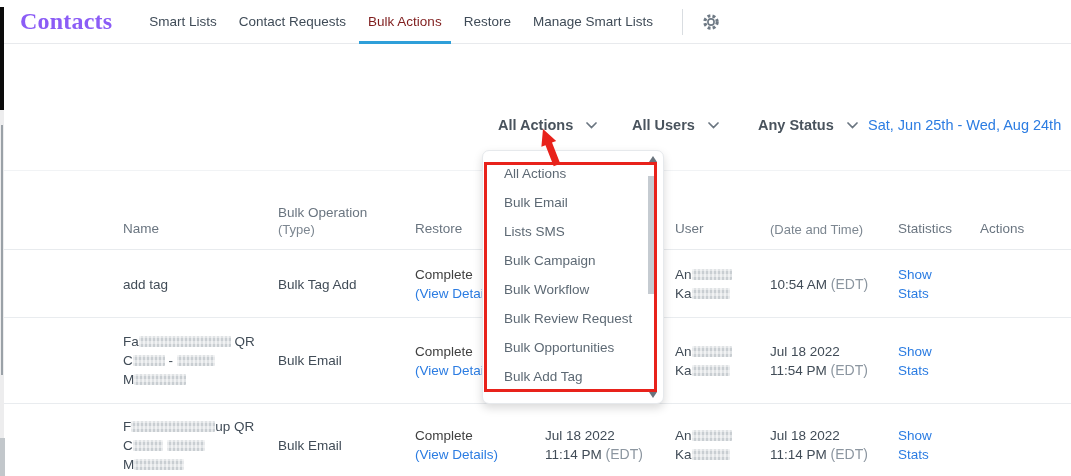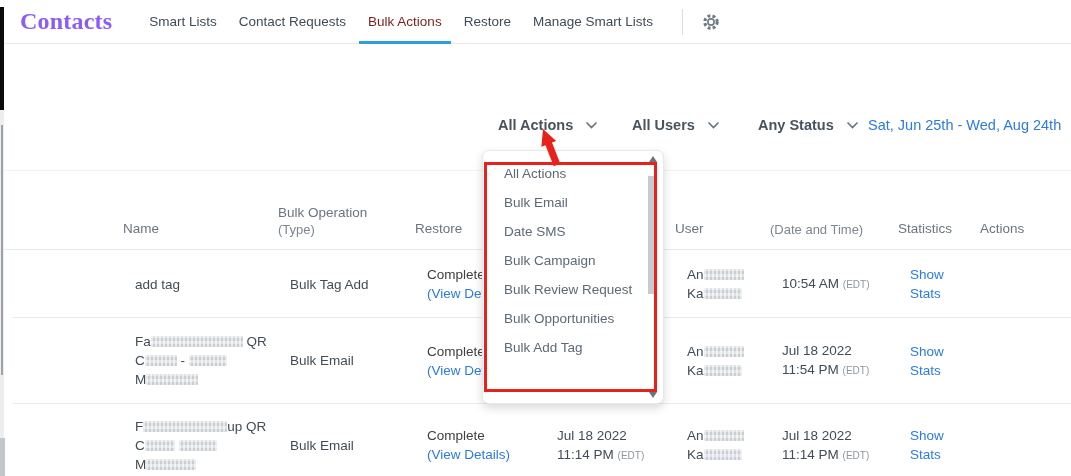--- a/index.html
+++ b/index.html
@@ -27,28 +27,28 @@
 
   
   .grid{padding-left:123px;display:grid;
         grid-template-columns:155px 137px 130px 130px 95px 128px 82px 1fr;}
   .thead{position:absolute;top:170px;left:0;right:0;height:80px;box-sizing:border-box;
          border-top:1px solid #f1f3f5;border-bottom:1px solid #e8ebee;
          display:grid;align-items:end;padding-bottom:12px;z-index:1;background:#fff;}
   .hlabel{font-size:13.5px;color:#6a7580;line-height:16px;}
   .hsub{font-size:13px;color:#7d8791;margin-top:1px;}
   .rows{position:absolute;top:251px;left:0;right:0;z-index:1;}
-  .trow{align-items:center;border-bottom:1px solid #e9ecef;box-sizing:border-box;margin-left:12px;}
+  .trow{align-items:center;border-bottom:1px solid #e9ecef;box-sizing:border-box;}
   .trow:nth-child(1){height:67px;}
   .trow:nth-child(2){height:86px;}
   .trow:nth-child(3){height:82px;border-bottom:none;}
   .cell{font-size:13.5px;color:#414c57;line-height:19px;padding-right:8px;}
   .status-state{color:#404040;}
   a.link{color:#2b7ce2;text-decoration:none;cursor:pointer;display:inline-block;}
-  .tz{font-size:10px;color:#8c96a0;}
+  .tz{font-size:14px;color:#8c96a0;}
   .px{display:inline-block;height:11px;border-radius:1px;vertical-align:-1px;
       background:repeating-linear-gradient(90deg,rgba(255,255,255,.55) 0 2px,rgba(0,0,0,0) 2px 4px),
                  repeating-linear-gradient(0deg,#c9ced2 0 3px,#e0e3e5 3px 6px);}
 
   
   .ddpanel{position:absolute;left:482px;top:150px;width:182px;height:254px;background:#fff;
            border:1px solid #e6e9ec;border-radius:7px;box-sizing:border-box;
            box-shadow:0 4px 10px rgba(0,0,0,.15);z-index:5;}
   .dd-list{padding:8px 0;}
   .dd-item{height:29px;line-height:29px;padding-left:21px;font-size:13.5px;color:#5d6974;cursor:pointer;}
@@ -203,22 +203,23 @@
         </div>
         <div class="cell"><a class="link"><div class="line">Show</div><div class="line">Stats</div></a></div>
         <div class="cell"></div>
       </div>
     </div>
 
   <div class="ddpanel">
     <div class="dd-list" id="dd-items">
         <div class="dd-item">All Actions</div>
         <div class="dd-item">Bulk Email</div>
-        <div class="dd-item">Date SMS</div>
+        <div class="dd-item">Lists SMS</div>
         <div class="dd-item">Bulk Campaign</div>
+        <div class="dd-item">Bulk Workflow</div>
         <div class="dd-item">Bulk Review Request</div>
         <div class="dd-item">Bulk Opportunities</div>
         <div class="dd-item">Bulk Add Tag</div>
       </div>
     <div class="sb">
       <span class="sb-up"></span>
       <span class="sb-thumb"></span>
       <span class="sb-down"></span>
     </div>
   </div>

